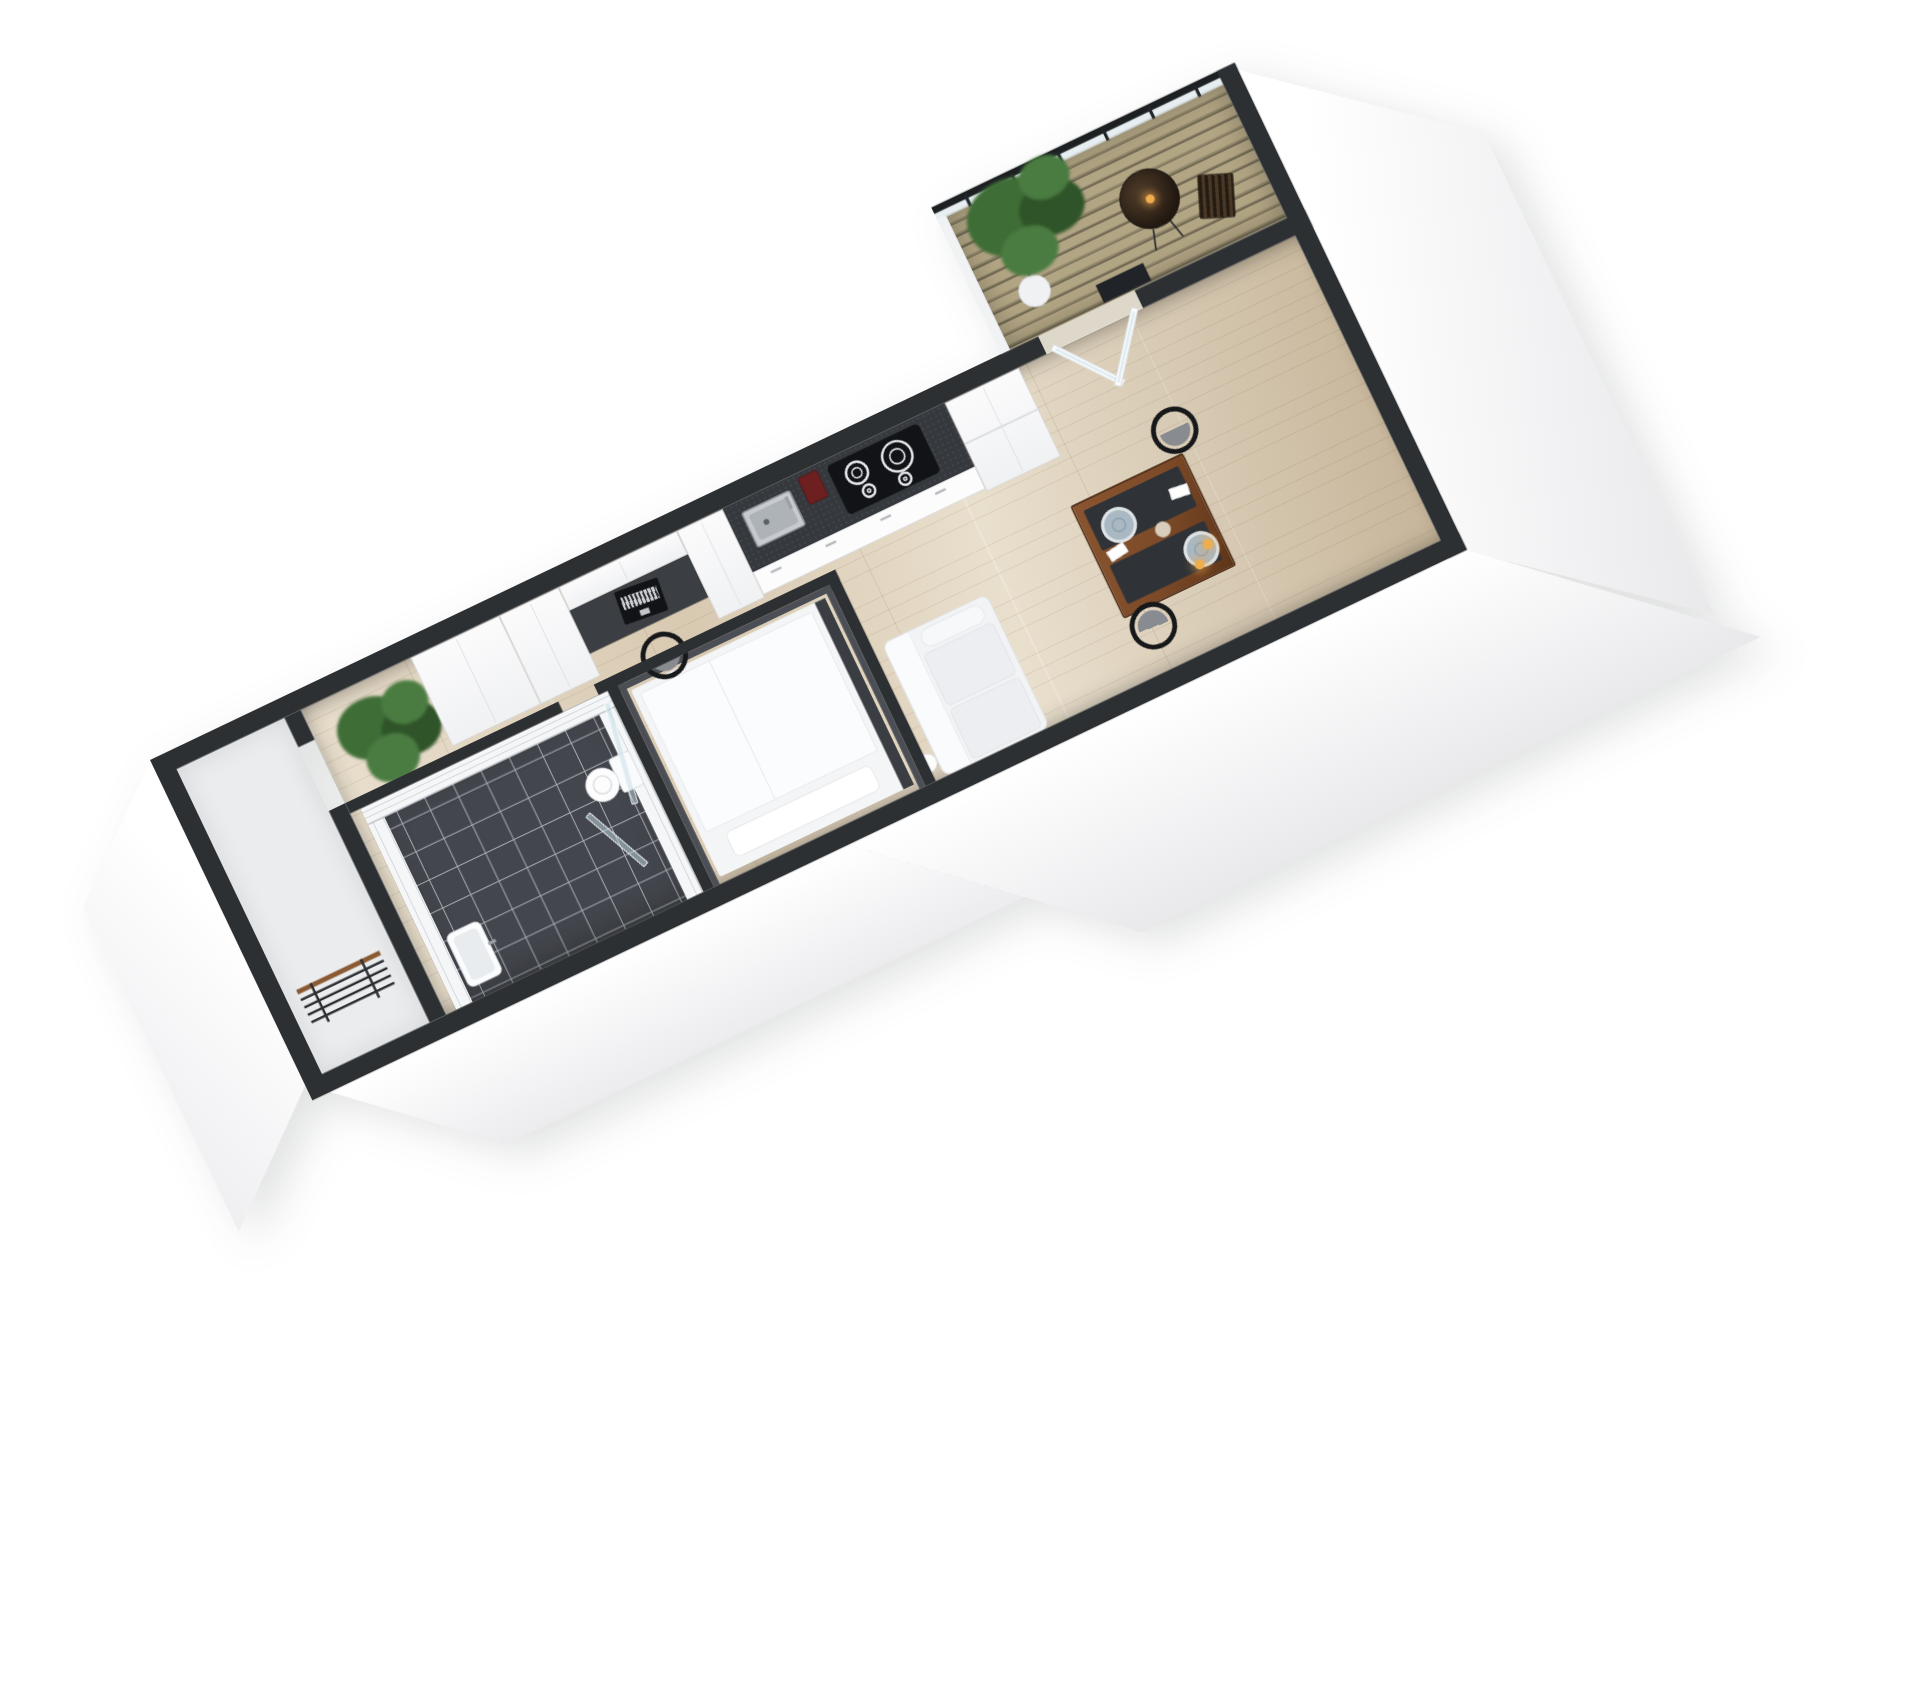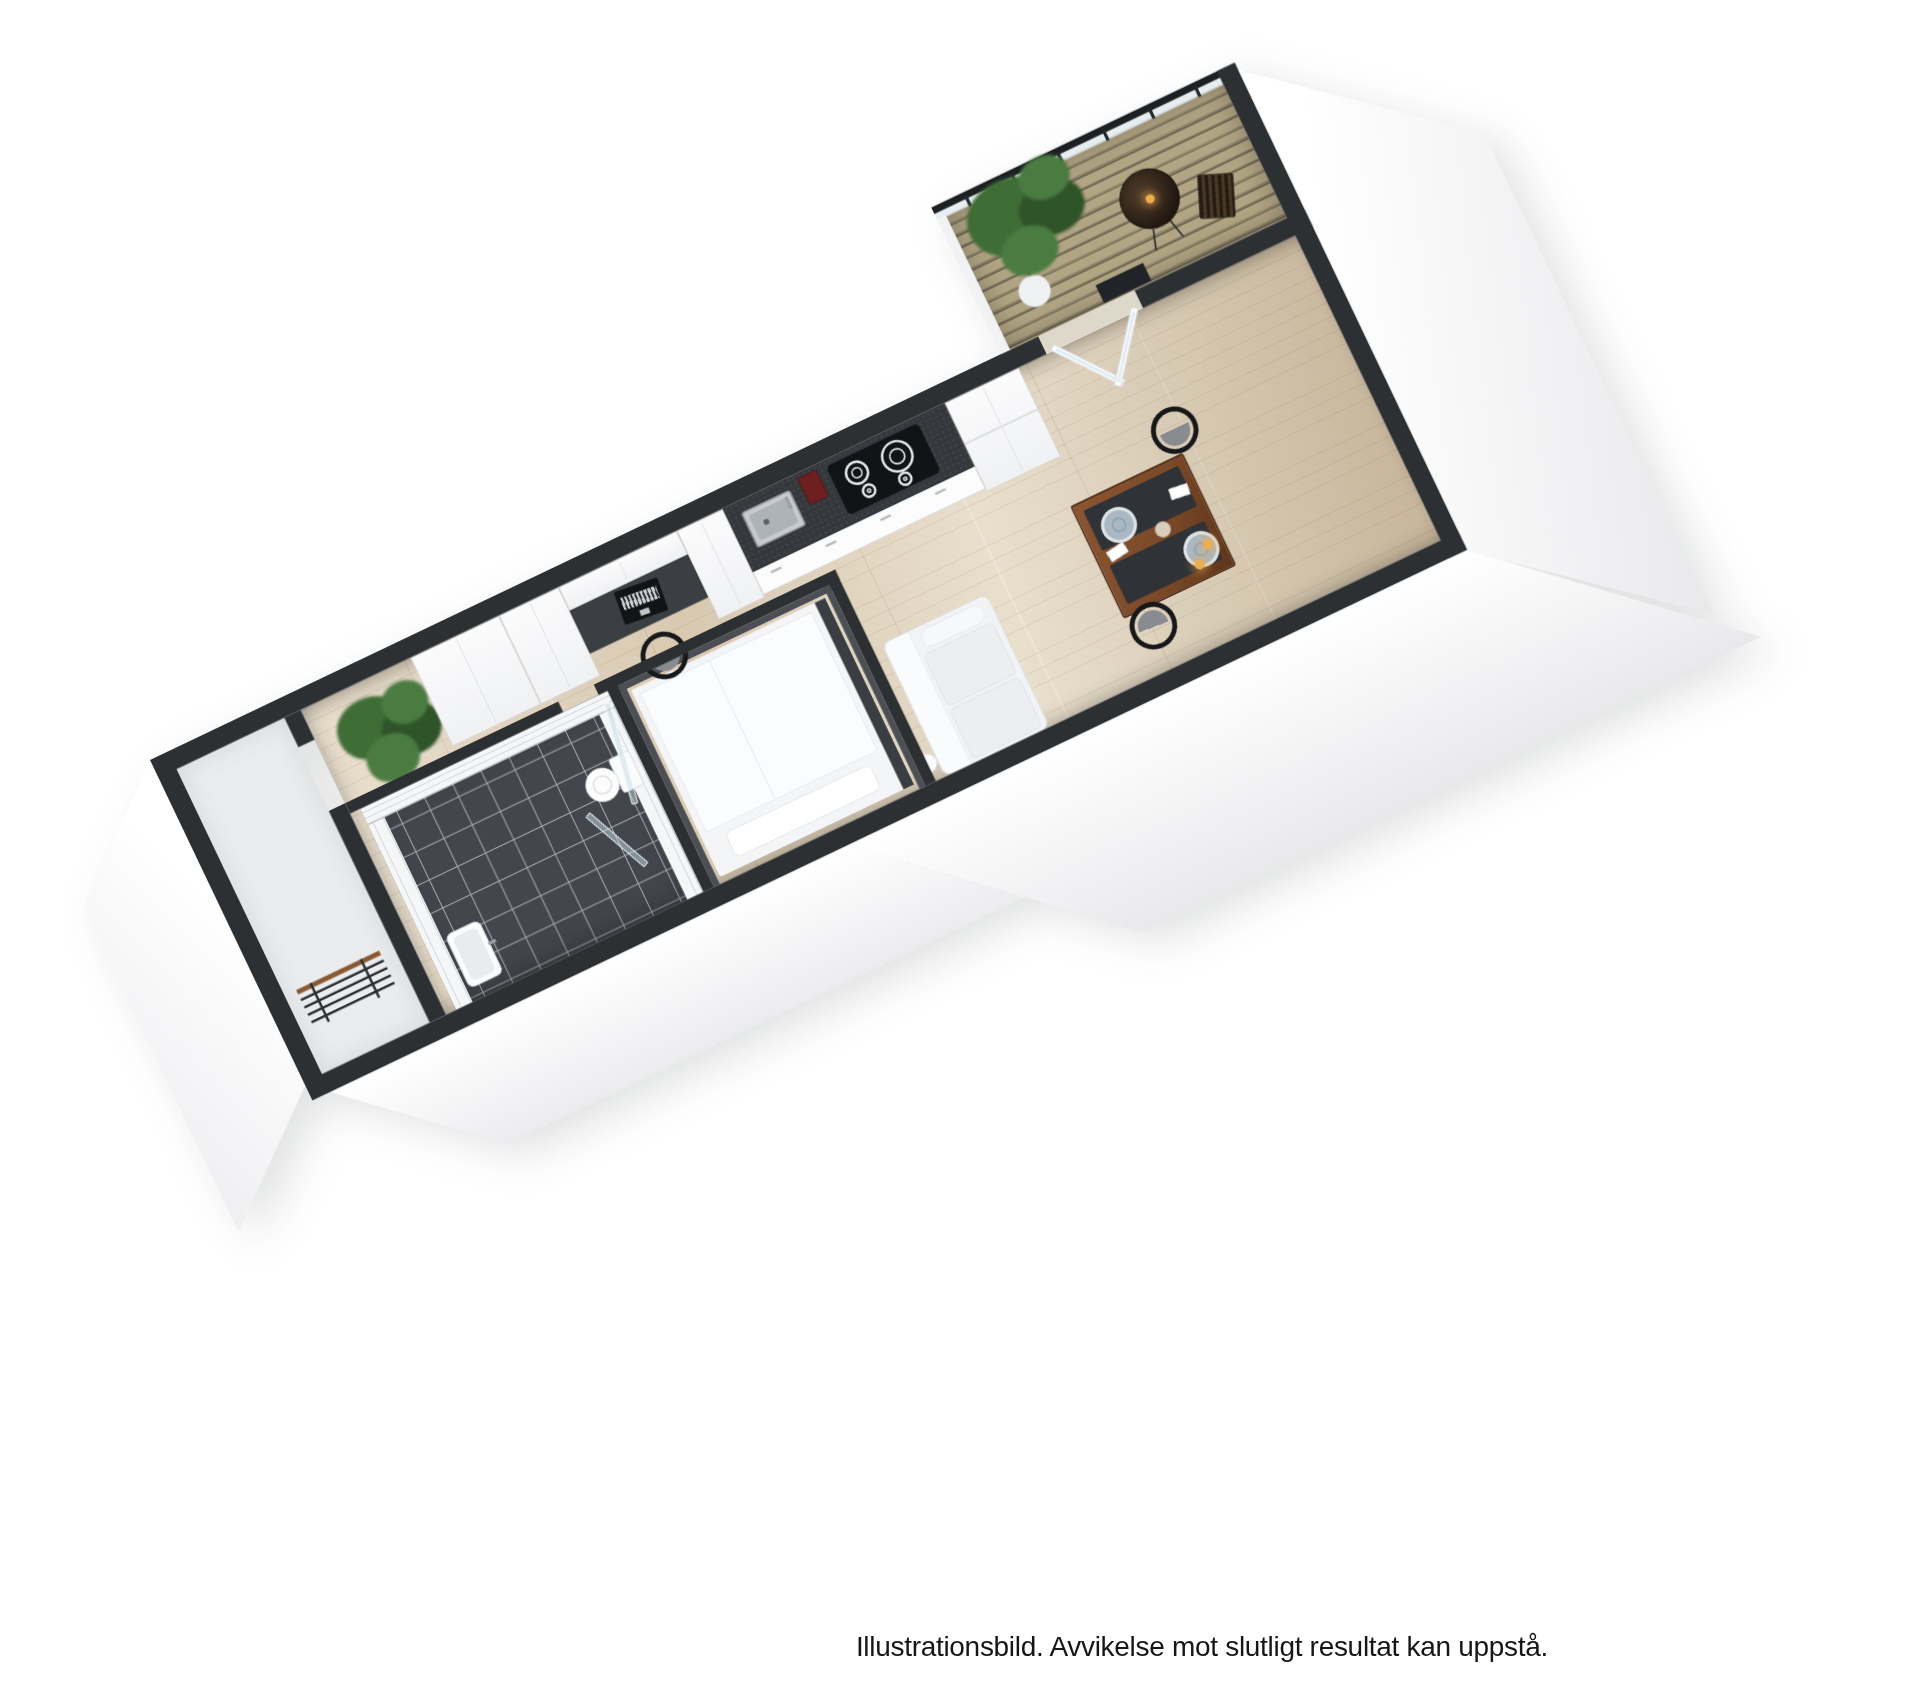--- a/index.html
+++ b/index.html
@@ -309,14 +309,13 @@
     <div class="wall w-bath-b"></div>
     <div class="wall w-bath-r"></div>
     <div class="wall w-niche-r"></div>
 
     <div class="threshold"></div>
     <div class="door door-l"></div>
     <div class="door door-r"></div>
 
   </div>
 
-  <div class="caption">Illustrationsbild. Avvikelse mot slutligt resultat kan uppstå.</div>
 </div>
 
 </body></html>

